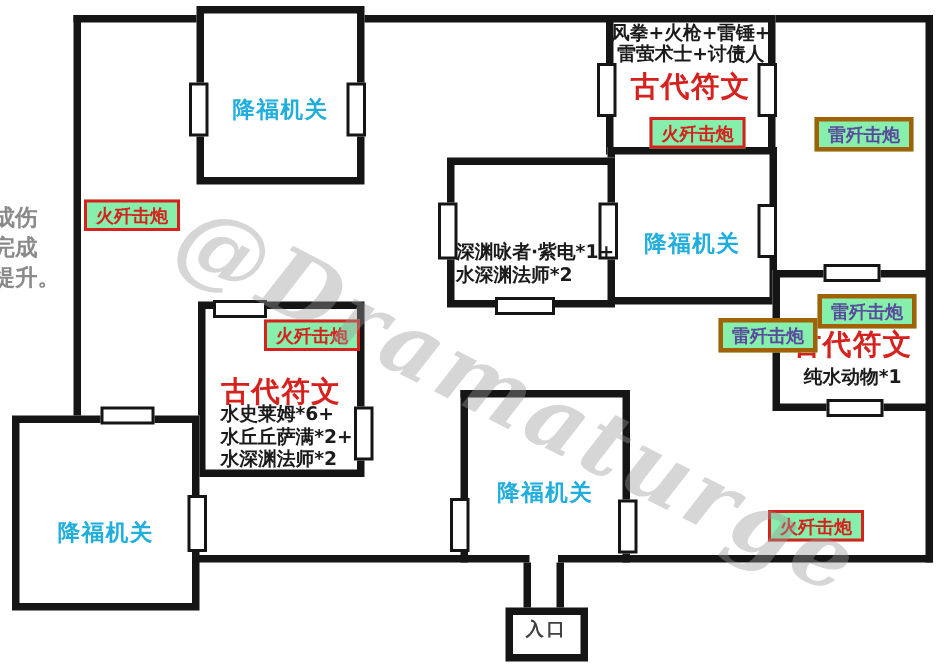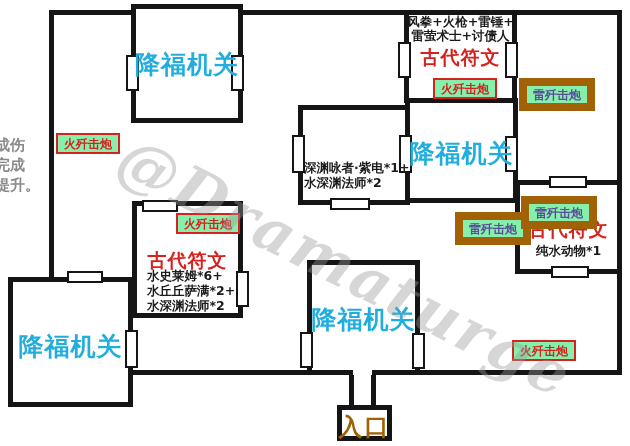--- a/index.html
+++ b/index.html
@@ -6,33 +6,33 @@
   #map-canvas{
     position:relative;width:630px;height:446px;background:#ffffff;
     overflow:hidden;font-family:"DejaVu Sans","Liberation Sans",sans-serif;
   }
   .wall{position:absolute;background:#151515;z-index:1;}
   .wall-top2{z-index:3;}
   .room{position:absolute;background:#ffffff;border:5px solid #151515;box-sizing:border-box;z-index:2;}
   .no-bottom{border-bottom:none;}
   .door{position:absolute;background:#ffffff;border:2px solid #151515;box-sizing:border-box;z-index:4;}
   .lbl{position:absolute;z-index:5;font-weight:bold;white-space:nowrap;}
-  .lbl-blessing{color:#22aedd;font-size:25px;letter-spacing:1px;}
+  .lbl-blessing{color:#22aedd;font-size:15px;letter-spacing:1px;margin-top:16px;}
   .lbl-rune{color:#d5221e;font-size:19px;letter-spacing:1px;}
   .lbl-final{color:#97c43c;font-size:19px;letter-spacing:1px;}
   .center{text-align:center;}
   .enemies{position:absolute;z-index:5;color:#1b1b1b;font-size:12.5px;font-weight:bold;line-height:14.5px;white-space:nowrap;}
   .badge{position:absolute;z-index:5;background:#86efac;font-size:12px;font-weight:bold;
          padding:2px 6px 1px 6px;white-space:nowrap;line-height:14px;}
   .badge-fire{color:#d5221e;border:2px solid #d5221e;}
-  .badge-electro{color:#5a4b9c;border:8px solid #a16207;}
+  .badge-electro{color:#5a4b9c;border:3px solid #a16207;margin-left:24px;}
   .side-note{position:absolute;left:-5px;top:135px;z-index:5;color:#8a8a8a;
              font-size:15px;font-weight:bold;line-height:20px;white-space:nowrap;}
   .entrance-label{position:absolute;left:337px;top:411px;width:55px;text-align:center;
-                  z-index:5;color:#a16207;font-size:24px;font-weight:bold;letter-spacing:2px;}
+                  z-index:5;color:#404040;font-size:12px;font-weight:bold;letter-spacing:2px;}
   .watermark{position:absolute;left:138px;top:122px;z-index:6;pointer-events:none;
              transform:rotate(27deg);transform-origin:0 0;
              font-family:"DejaVu Serif","Liberation Serif",serif;font-style:italic;font-weight:bold;
              font-size:60px;letter-spacing:3px;color:#9a9a9a;opacity:0.40;white-space:nowrap;}
 </style>
 </head>
 <body>
 
 <div id="map-canvas">
 

